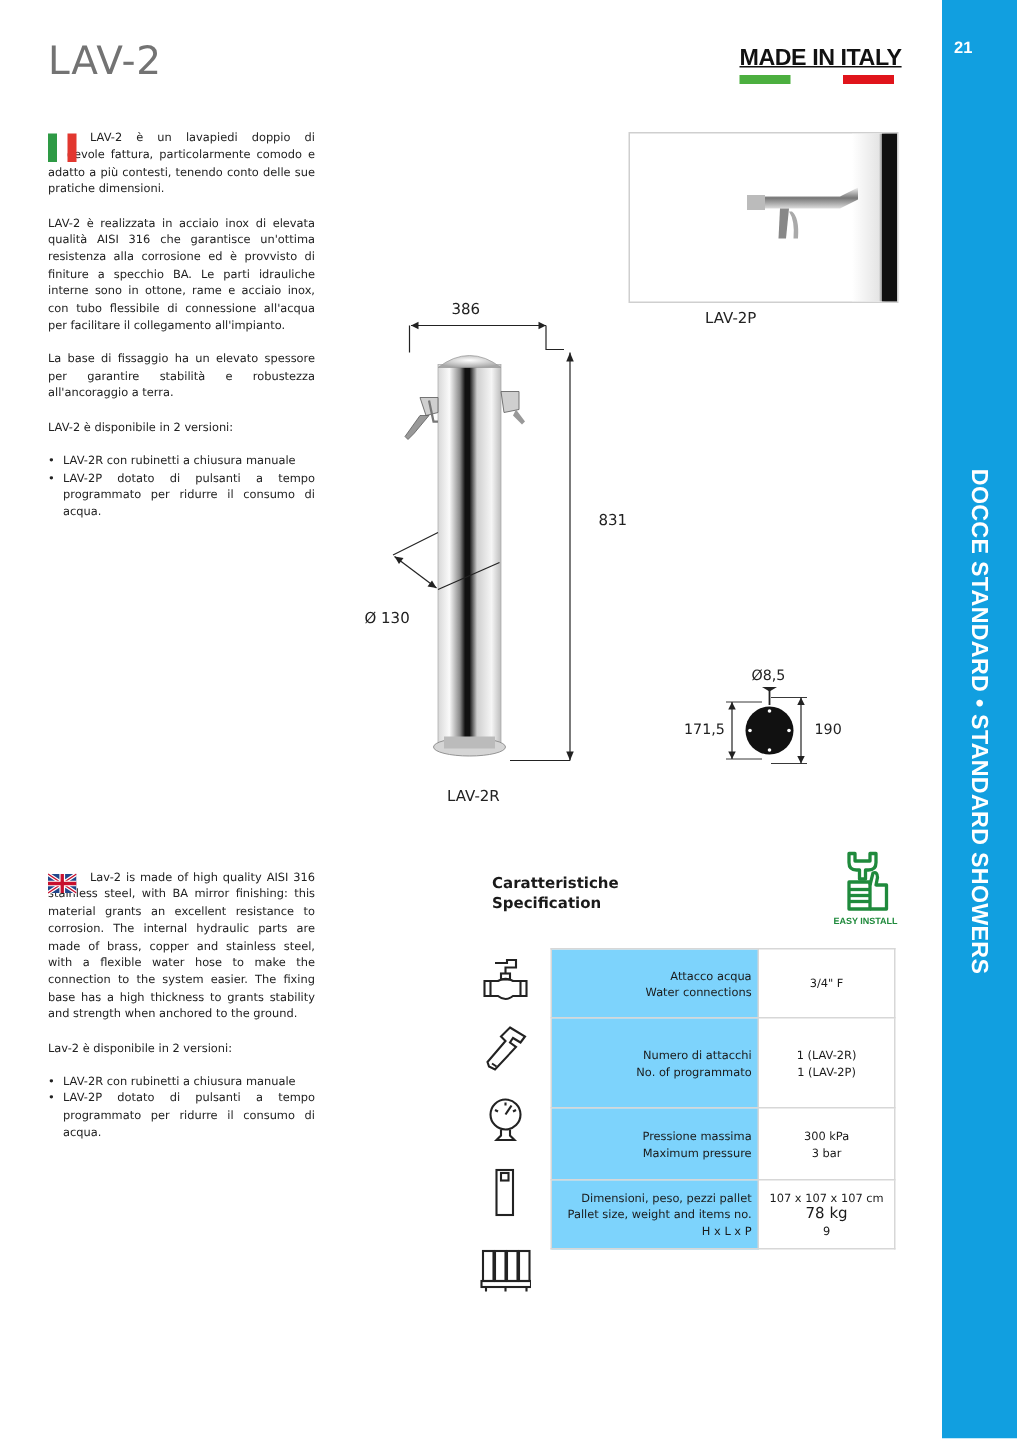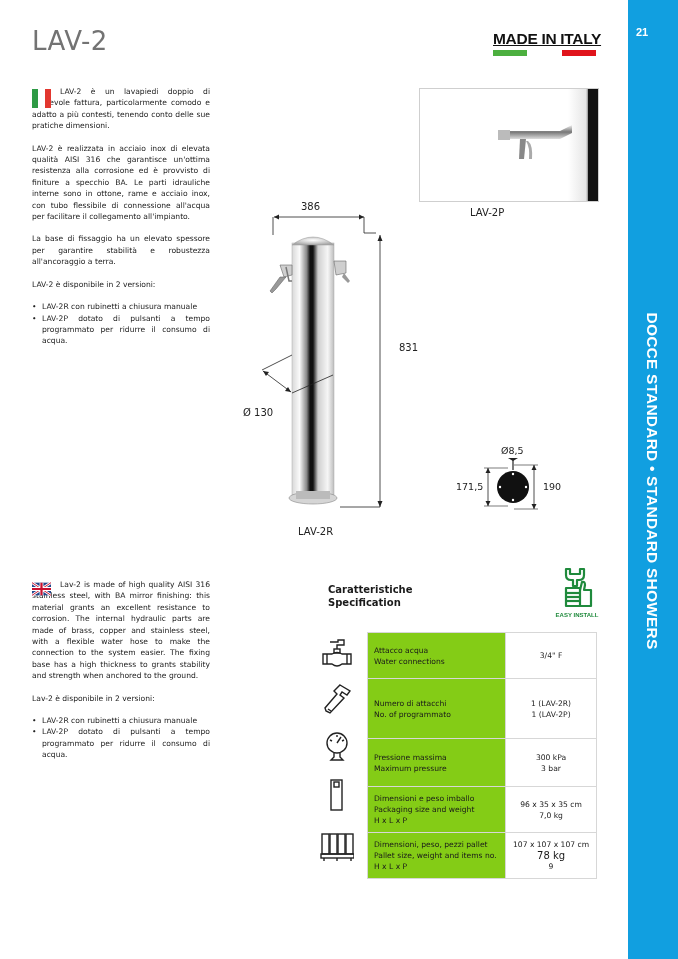--- a/index.html
+++ b/index.html
@@ -24,21 +24,21 @@
   .flag-it { display:flex; width:19px; height:19px; }
   .flag-it div { flex:1; }
   ul.bullets { margin:0; padding:0; list-style:none; }
   ul.bullets li { position:relative; padding-left:10px; }
   ul.bullets li::before { content:"•"; position:absolute; left:0; }
   .label { font-family:"DejaVu Sans", sans-serif; font-size:10px; color:#222; }
   .dim { font-family:"DejaVu Sans", sans-serif; font-size:10px; color:#222; }
   .spec-title { left:328px; top:583px; font-size:10px; font-weight:bold; line-height:13px; font-family:"DejaVu Sans", sans-serif; }
   table.spec { position:absolute; left:367px; top:632px; border-collapse:collapse; width:230px; }
   table.spec td { border:1px solid #d7d7d7; font-size:7.6px; line-height:11px; vertical-align:middle; }
-  table.spec td.lab { background:#84cc16; padding:6px 4px 6px 6px; width:132px; }
+  table.spec td.lab { background:#7dd3fc; text-align:right; padding:6px 4px 6px 6px; width:132px; }
   table.spec td.val { background:#fff; text-align:center; padding:4px; width:86px; }
   .row-h1 { height:46px; } .row-h2 { height:60px;padding-left:25px; } .row-h3 { height:48px; } .row-h4 { height:45px; } .row-h5 { height:46px; }
   .big { font-size:10px; }
   .spec-icon { position:absolute; left:320px; width:34px; height:34px; }
 </style>
 </head>
 <body>
 
 <div class="abs title">LAV-2</div>
 
@@ -274,31 +274,20 @@
   <tr class="row-h3">
     <td class="lab">
       <div>Pressione massima</div>
       <div>Maximum pressure</div>
     </td>
     <td class="val">
       <div>300 kPa</div>
       <div>3 bar</div>
     </td>
   </tr>
-  <tr class="row-h4">
-    <td class="lab">
-      <div>Dimensioni e peso imballo</div>
-      <div>Packaging size and weight</div>
-      <div>H x L x P</div>
-    </td>
-    <td class="val">
-      <div>96 x 35 x 35 cm</div>
-      <div>7,0 kg</div>
-    </td>
-  </tr>
   <tr class="row-h5">
     <td class="lab">
       <div>Dimensioni, peso, pezzi pallet</div>
       <div>Pallet size, weight and items no.</div>
       <div>H x L x P</div>
     </td>
     <td class="val">
       <div>107 x 107 x 107 cm</div>
       <div class="big">78 kg</div>
       <div>9</div>

